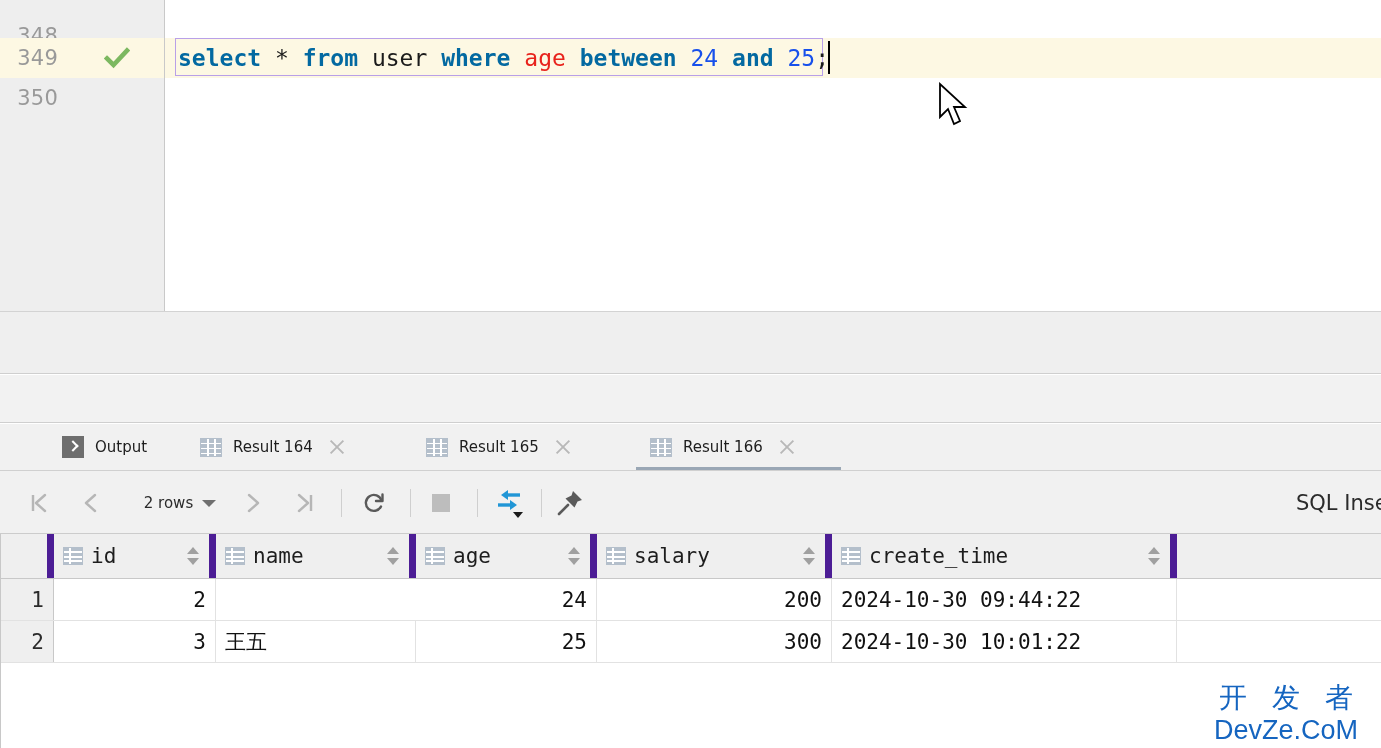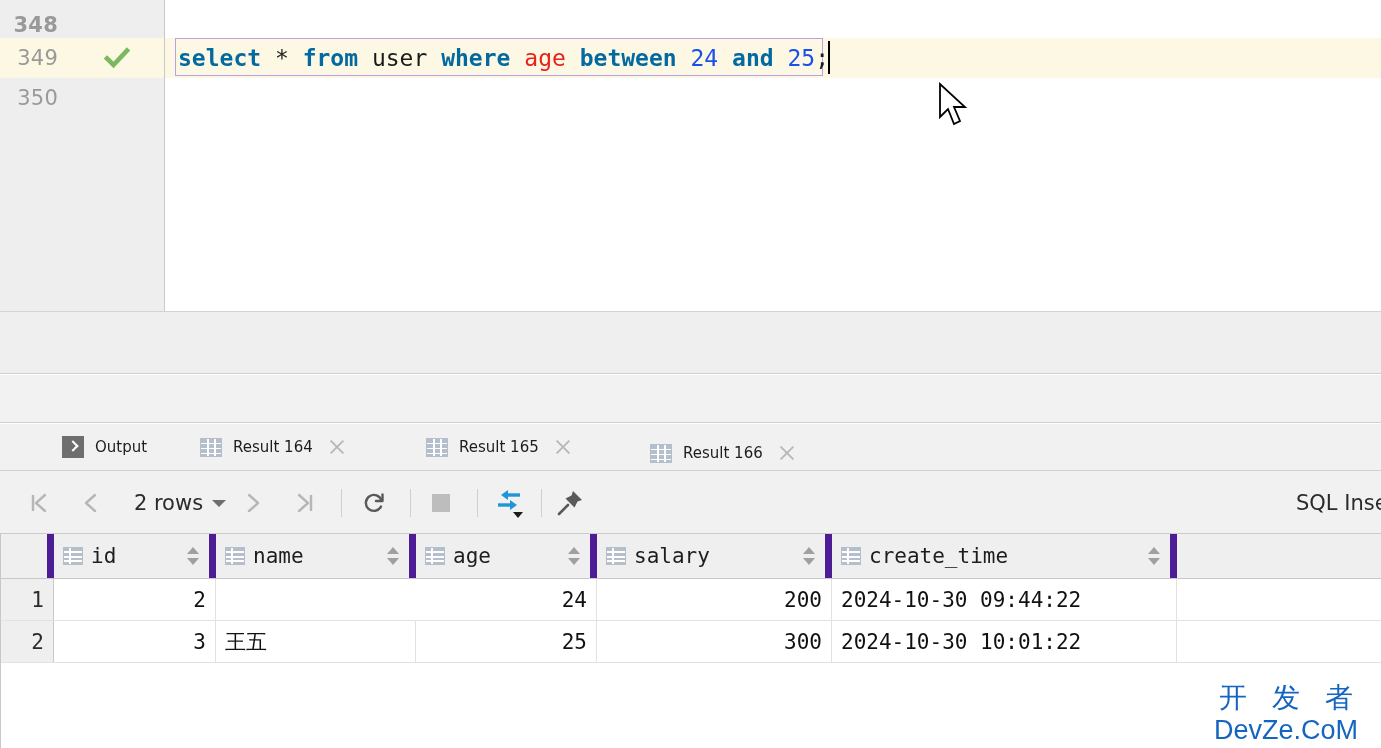--- a/index.html
+++ b/index.html
@@ -270,21 +270,21 @@
   .tb-sep {
     position: absolute;
     top: 18px;
     width: 1px;
     height: 28px;
     background: #cfcfcf;
   }
 
   .rows-label {
     font-family: "DejaVu Sans", sans-serif;
-    font-size: 21px;
+    font-size: 15px;
     color: #2b2b2b;
     white-space: nowrap;
   }
 
   .chev-down {
     width: 0; height: 0;
     border-left: 7px solid transparent;
     border-right: 7px solid transparent;
     border-top: 7px solid #6f6f6f;
     margin-left: 9px;
@@ -475,21 +475,21 @@
   }
 </style>
 </head>
 <body>
 
 <div id="app">
 
   <div class="editor">
 
     <div class="editor-gutter">
-      <div class="gutter-line" style="top:5px;font-weight:bold;">
+      <div class="gutter-line" style="top:16px;">
         <div class="gutter-num">348</div>
       </div>
       <div class="gutter-line current" style="top:38px;">
         <div class="gutter-num">349</div>
         <div class="gutter-check">
           <svg width="26" height="24" viewBox="0 0 26 24">
             <path d="M3 12.5 L9.5 19 L23 4.5" stroke="#7cb860" stroke-width="4.6" fill="none" stroke-linecap="square" stroke-linejoin="miter"></path>
           </svg>
         </div>
       </div>
@@ -527,21 +527,21 @@
       <span class="tab-label">Result 164</span>
       <span class="tab-close"></span>
     </div>
 
     <div class="tab" style="left:412px; width:204px;">
       <span class="icon-grid"></span>
       <span class="tab-label">Result 165</span>
       <span class="tab-close"></span>
     </div>
 
-    <div class="tab active" style="left:636px; width:205px;margin-top:6px;">
+    <div class="tab active" style="left:636px; width:205px;">
       <span class="icon-grid"></span>
       <span class="tab-label">Result 166</span>
       <span class="tab-close"></span>
       <span class="tab-underline"></span>
     </div>
   </div>
 
   <div class="result-toolbar">
 
     <div class="tb-btn" style="left:22px; width:34px;">

